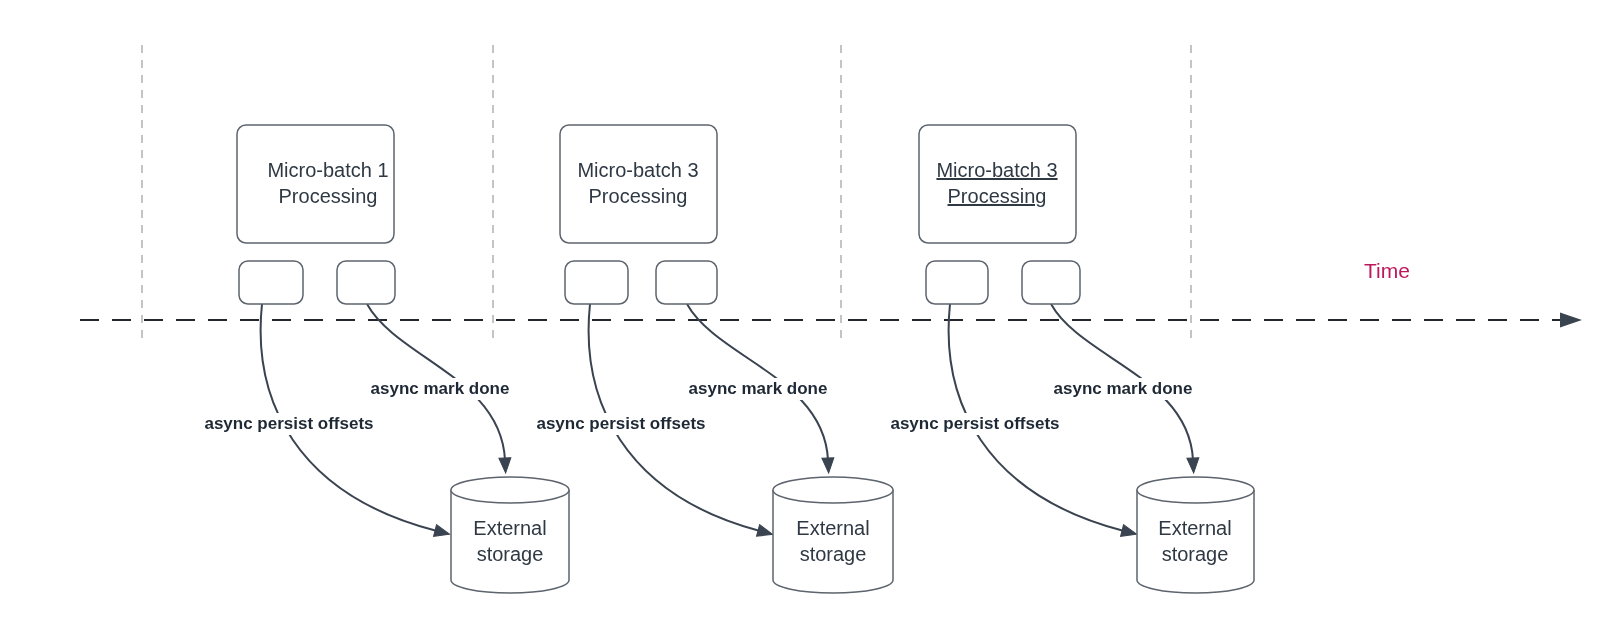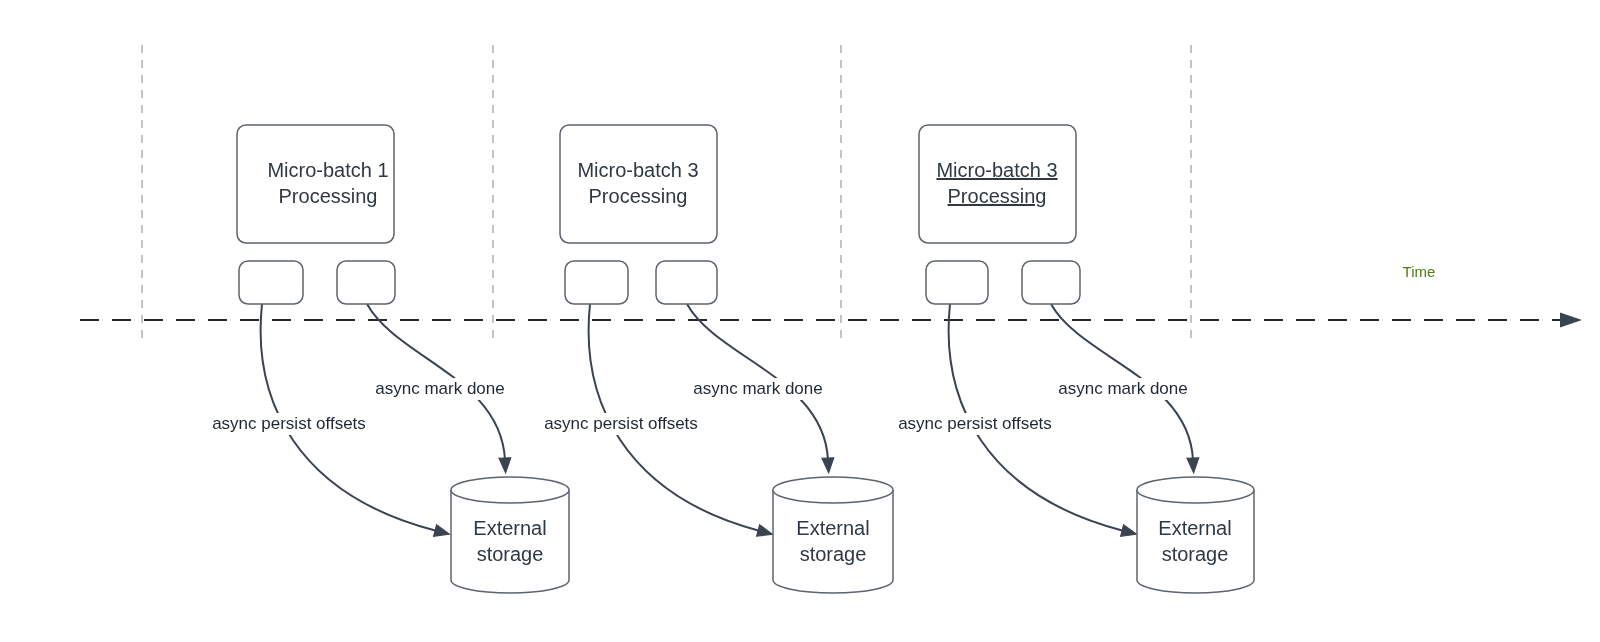--- a/index.html
+++ b/index.html
@@ -19,29 +19,28 @@
     white-space: nowrap;
   }
   .shape-title {
     font-size: 20px;
     line-height: 26px;
     color: #2f3944;
   }
   .shape-title span { display: block; }
   .edge-label {
     font-size: 17px;
-    font-weight: normal;
+    font-weight: bold;
     color: #1e2935;
     background: #ffffff;
     padding: 1px 4px;
   }
   .axis-label {
-    font-size: 15px;
-    color: #4d7c0f;
-    margin-left: 32px;
+    font-size: 21px;
+    color: #be185d;
   }
 </style>
 </head>
 <body>
 
 <div class="canvas">
 
   <svg class="layer-svg" width="1600" height="642" viewBox="0 0 1600 642">
     <defs>
       <marker id="ah" markerUnits="userSpaceOnUse" markerWidth="18" markerHeight="14" viewBox="0 0 17 14" refX="3" refY="7" orient="auto">

